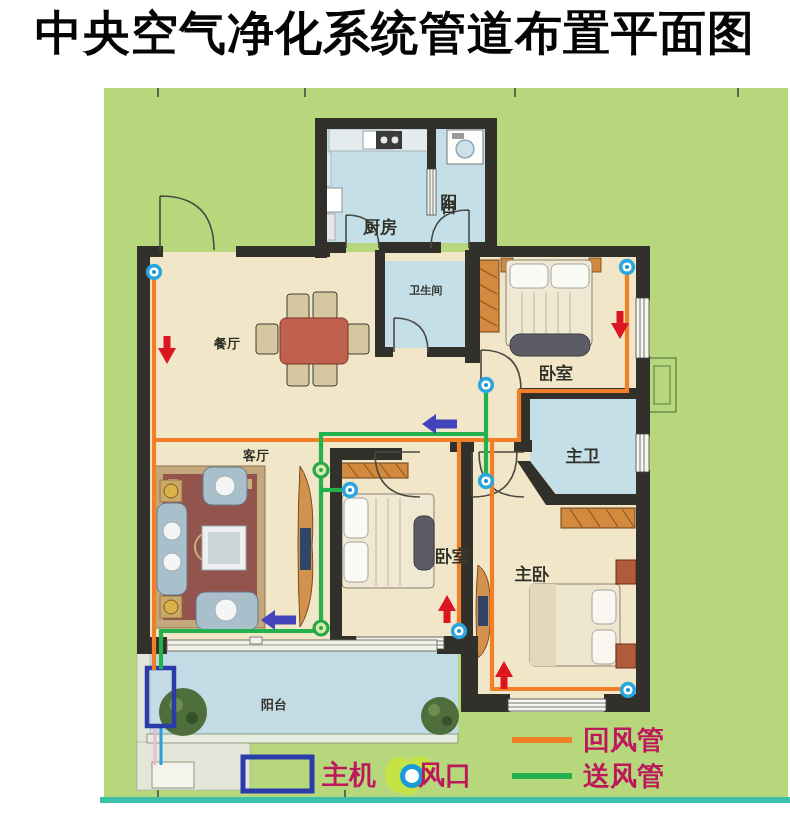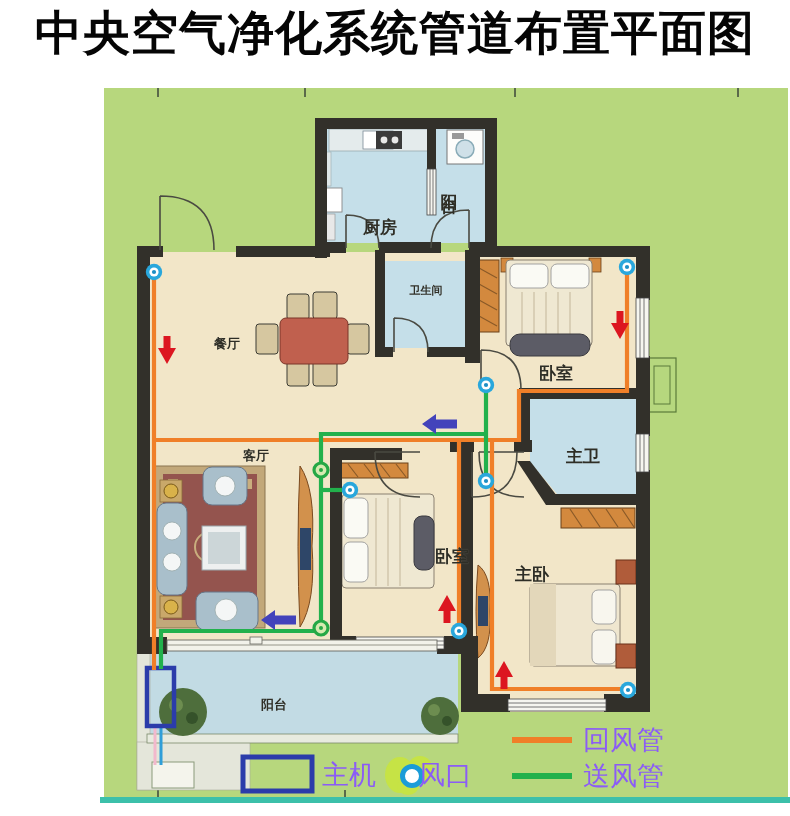--- a/index.html
+++ b/index.html
@@ -6,21 +6,21 @@
   #stage{position:relative;width:790px;height:816px;background:#ffffff;overflow:hidden;
          font-family:"Liberation Sans","DejaVu Sans",sans-serif;}
   #plan-title{position:absolute;left:0;top:2px;width:790px;text-align:center;
               font-size:47px;font-weight:700;letter-spacing:1px;color:#050505;white-space:nowrap;}
   #plan-svg{position:absolute;left:0;top:0;}
   .room-label{position:absolute;transform:translate(-50%,-50%);color:#2e2e26;
               font-weight:700;font-size:17px;white-space:nowrap;text-shadow:0 0 1px rgba(255,255,255,.25);}
   .room-label.small{font-size:11px;}
   .room-label.big{font-size:13px;}
   .room-label.vert{writing-mode:vertical-rl;letter-spacing:2px;}
-  .legend-label{position:absolute;color:#8b5cf6;font-weight:400;font-size:27px;white-space:nowrap;
+  .legend-label{position:absolute;color:#be185d;font-weight:700;font-size:27px;white-space:nowrap;
                 transform:translate(0,-50%);}
 </style>
 </head>
 <body>
 
 <div id="stage">
 
   <div id="plan-title">中央空气净化系统管道布置平面图</div>
 
   <svg id="plan-svg" width="790" height="816" viewBox="0 0 790 816">

